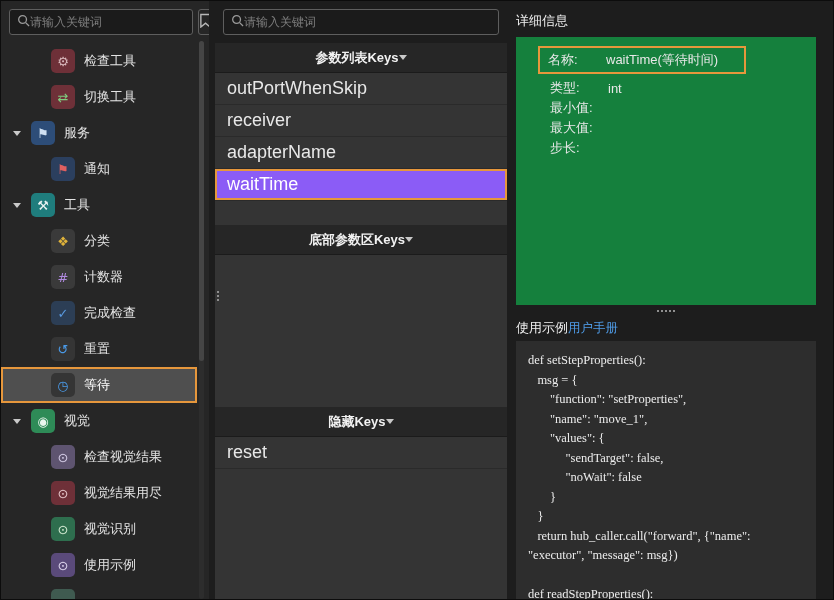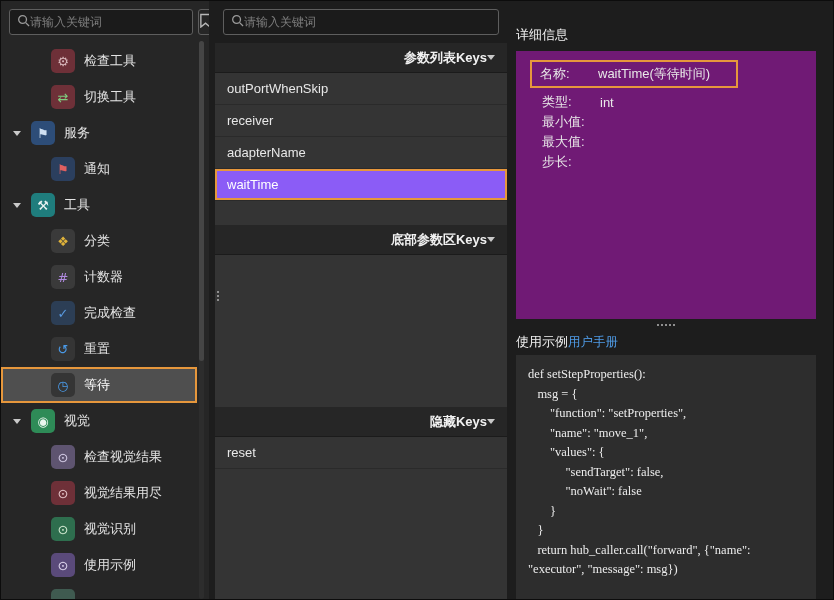--- a/index.html
+++ b/index.html
@@ -29,36 +29,36 @@
   .trow.sel{background:#4f4f4f;box-shadow:inset 0 0 0 2px #e6973c;margin-right:12px}
   .trow.sel .tlabel{color:#fff}
   .lscroll{position:absolute;top:40px;bottom:0;right:5px;width:5px;background:#2d2d2d;border-radius:3px}
   .lscroll .thumb{position:absolute;top:0;width:5px;height:320px;background:#454545;border-radius:3px}
 
   
   .middle{width:292px;flex:none;margin-left:6px;position:relative;display:flex;flex-direction:column}
   .mid-top{padding:8px 8px 8px 8px}
   .mid-block{flex:1;display:flex;flex-direction:column;overflow:hidden;background:#272727}
   .shead{height:30px;flex:none;background:#262626;border-bottom:1px solid #1b1b1b;display:flex;
-    align-items:center;justify-content:flex-end;padding:0 12px;cursor:pointer}
+    align-items:center;justify-content:center;padding:0 12px;cursor:pointer}
   .stitle{font-weight:bold;color:#f2f2f2}
   .slist{background:#343434;overflow:hidden}
   .ls-param-list{height:152px;flex:none}
   .ls-bottom-param{height:152px;flex:none}
   .ls-hidden-keys{flex:1}
-  .litem{height:32px;line-height:31px;padding:0 12px;font-size:13px;color:#e8e8e8;
+  .litem{height:32px;line-height:31px;padding:0 12px;font-size:18px;color:#e8e8e8;
     border-bottom:1px solid #2a2a2a;cursor:pointer;white-space:nowrap;overflow:hidden}
   .litem.sel{background:#8b5cf6;color:#fff;box-shadow:inset 0 0 0 2px #e6973c}
   .vdots{position:absolute;left:2px;top:290px;width:2px;height:2px;background:#8f8f8f;
     box-shadow:0 4px #8f8f8f,0 8px #8f8f8f;cursor:row-resize}
 
   
   .right{flex:1;display:flex;flex-direction:column;padding:0 17px 0 9px;overflow:hidden}
-  .rtitle{margin-top:25px;height:20px;color:#f0f0f0}
-  .infobox{margin-top:5px;height:268px;background:#701a75;padding:9px 16px;overflow:hidden;flex:none}
+  .rtitle{margin-top:11px;height:20px;color:#f0f0f0}
+  .infobox{margin-top:5px;height:268px;background:#15803d;padding:9px 24px;overflow:hidden;flex:none}
   .namebox{display:flex;width:fit-content;border:2px solid #e6973c;padding:3px 26px 3px 8px;
     margin:0 0 4px -2px;align-items:center}
   .frow{height:20px;display:flex;align-items:center;padding-left:10px}
   .flabel{width:58px;flex:none;color:#e8e8e8}
   .fvalue{color:#e8e8e8}
   .hdots{width:2px;height:2px;background:#8f8f8f;margin:5px auto 3px;
     box-shadow:4px 0 #8f8f8f,8px 0 #8f8f8f,12px 0 #8f8f8f,16px 0 #8f8f8f;
     transform:translateX(-8px);cursor:row-resize}
   .exrow{height:26px;display:flex;align-items:center;justify-content:flex-start;flex:none}
   .extitle{color:#f0f0f0}

